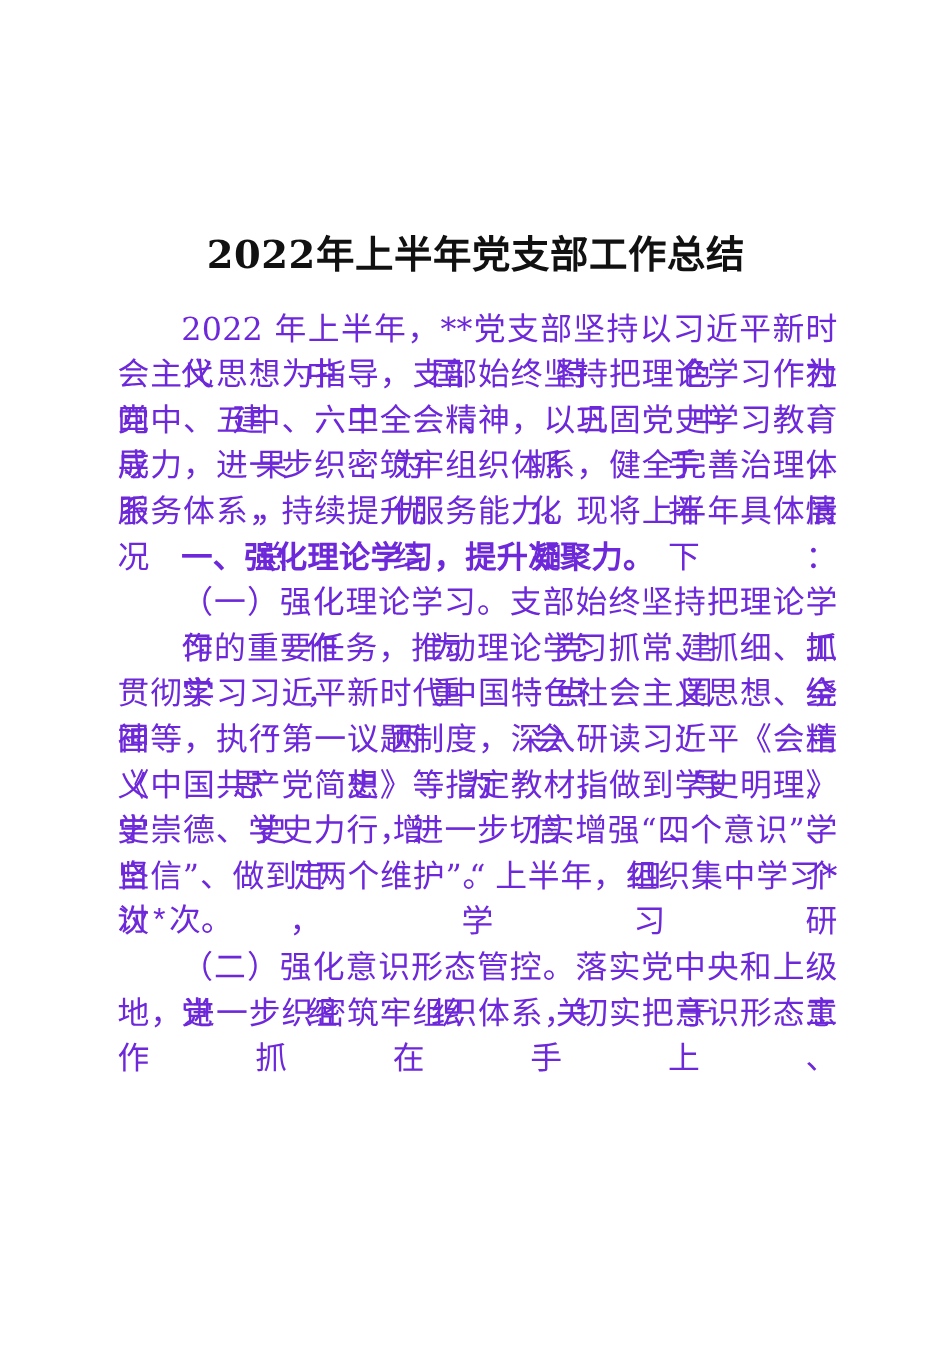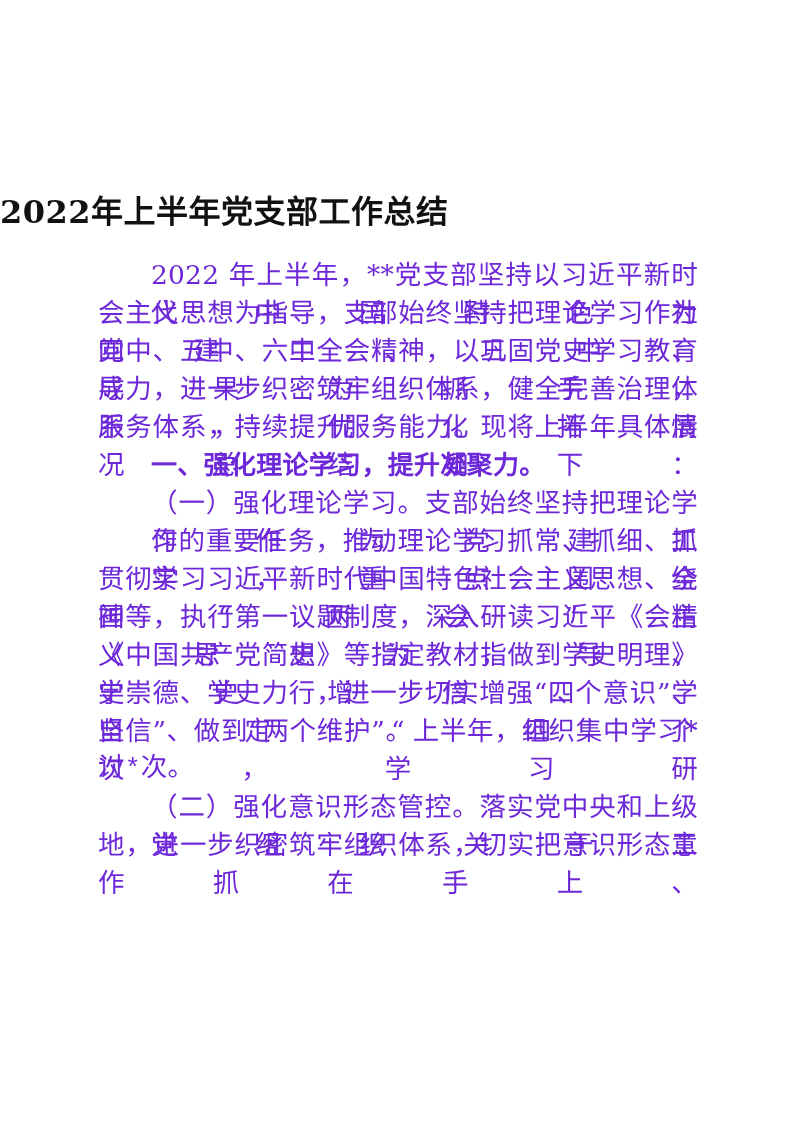--- a/index.html
+++ b/index.html
@@ -21,20 +21,21 @@
     color: #1a1a1a;
     -webkit-font-smoothing: antialiased;
   }
 
   
   .doc-title {
     position: absolute;
     left: 0;
     top: 168px;
     width: 793px;
+    text-align: center;
     font-family: "DejaVu Serif", "Liberation Serif", serif;
     font-size: 32px;
     line-height: 46px;
     letter-spacing: 0.5px;
     color: #111111;
     white-space: nowrap;
   }
 
   
   .body-block {

